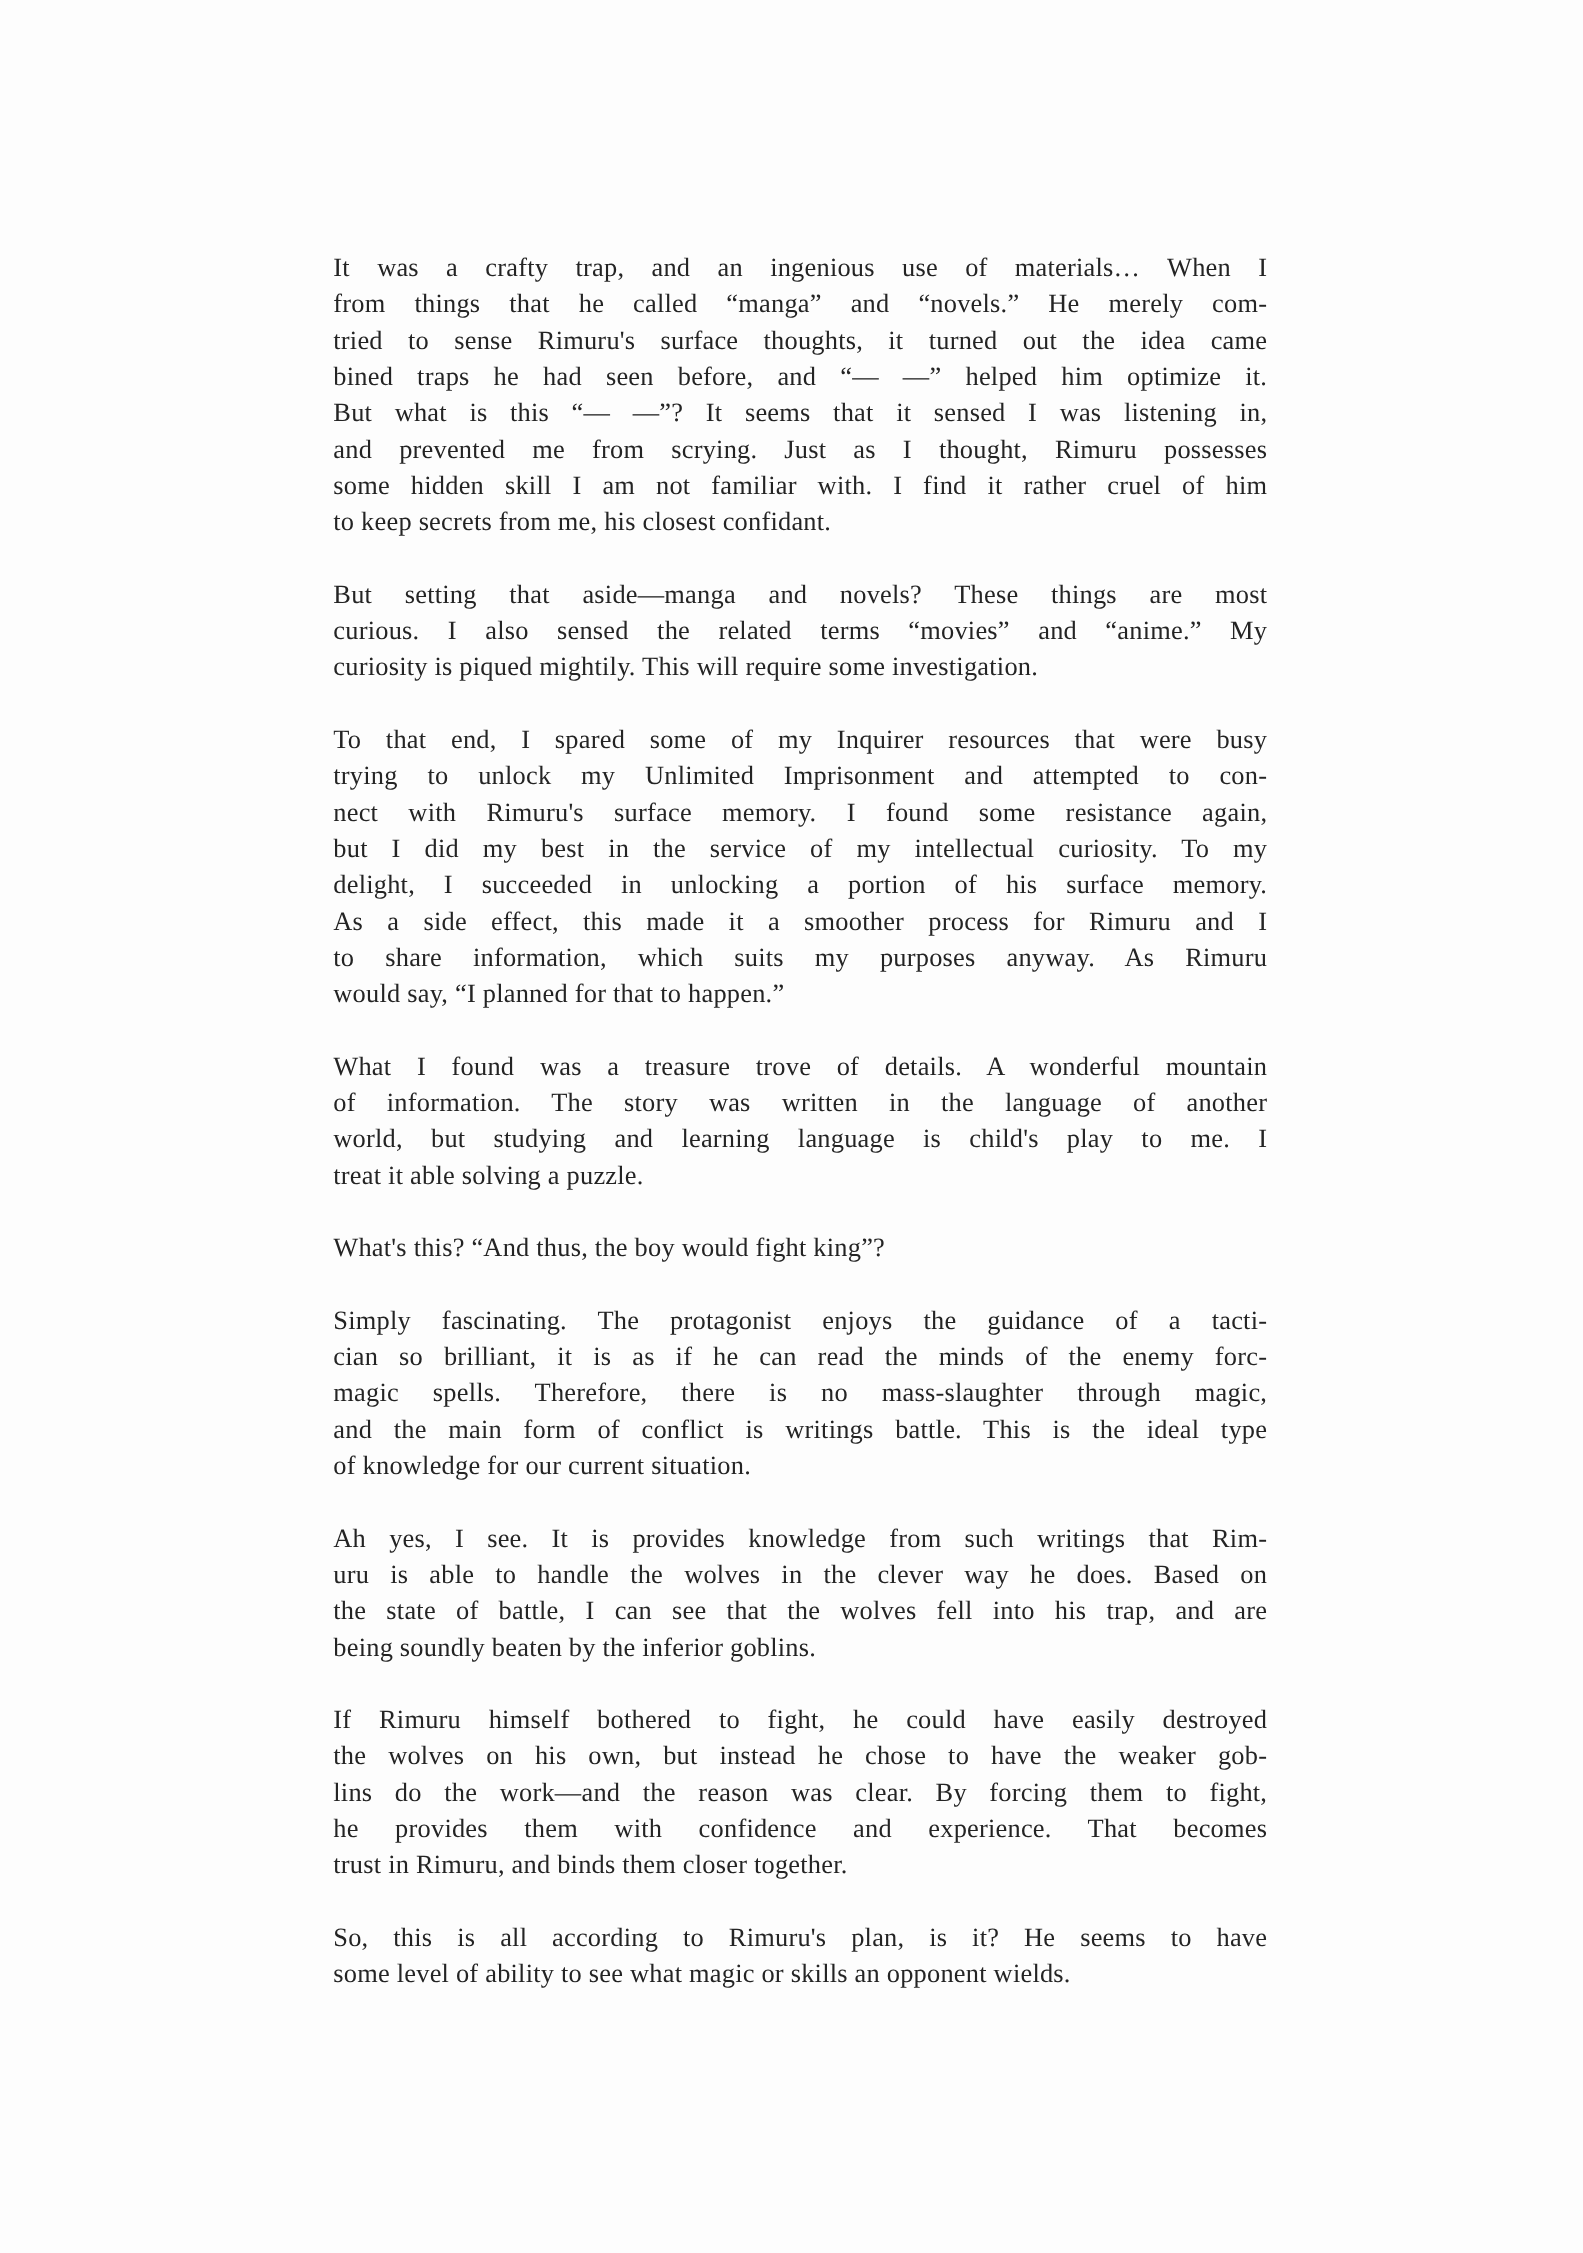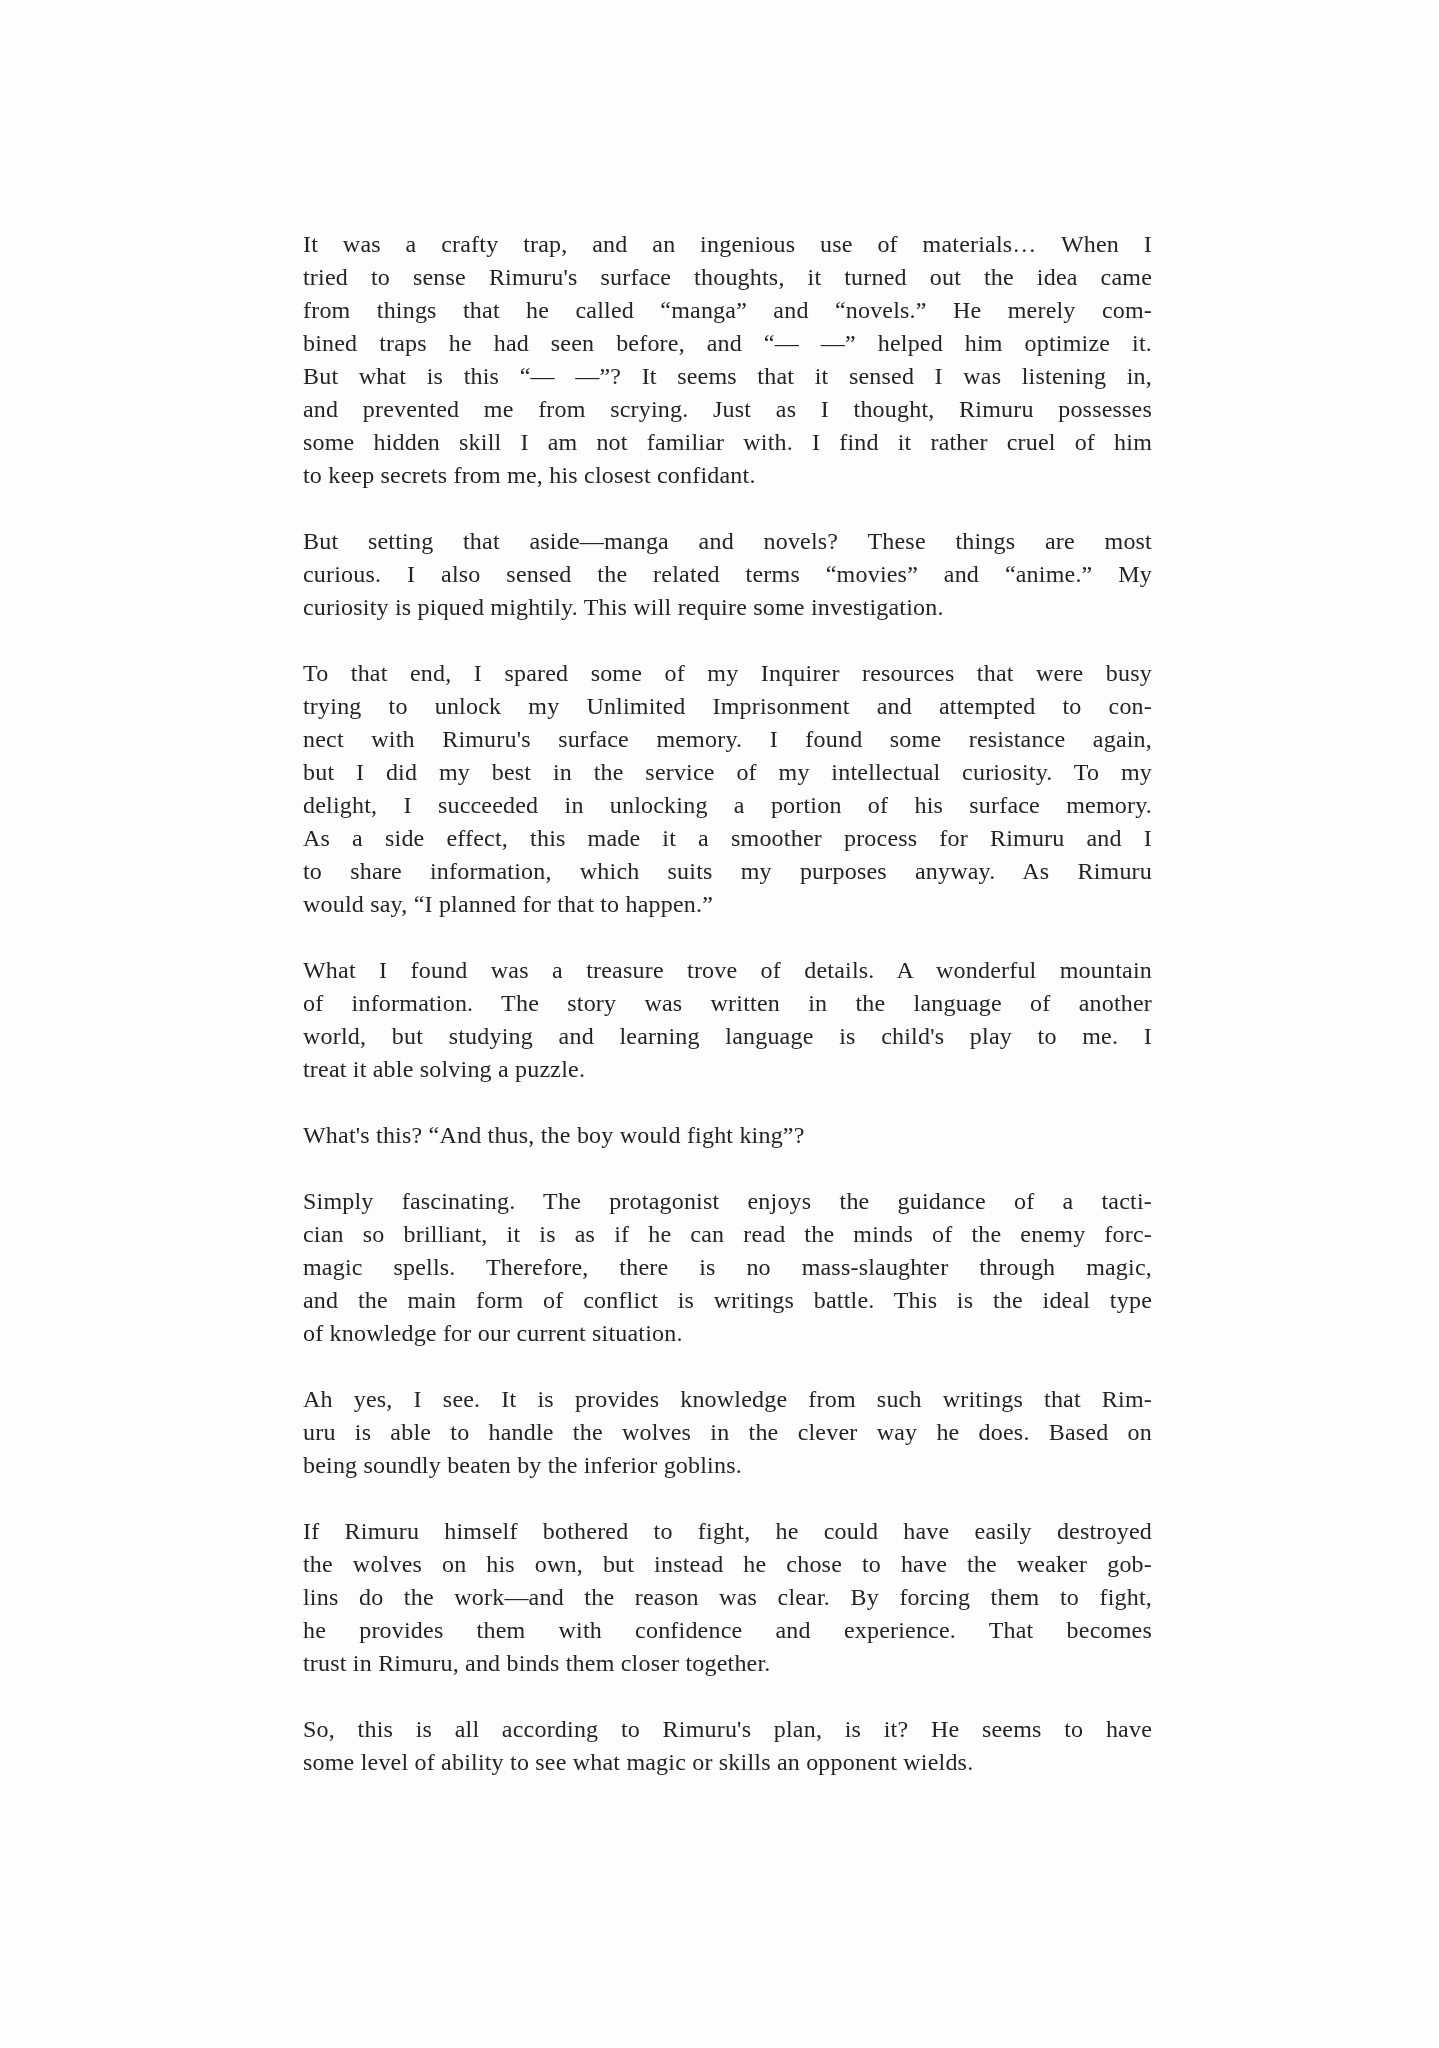--- a/index.html
+++ b/index.html
@@ -45,22 +45,22 @@
     text-align-last: left;
   }
 </style>
 </head>
 <body style="background: rgb(253, 253, 253);">
 
 <div class="book-page">
   <div class="text-block" style="color: rgb(36, 36, 36);">
       <div class="paragraph">
         <div class="text-line">It was a crafty trap, and an ingenious use of materials… When I</div>
+        <div class="text-line">from things that he called “manga” and “novels.” He merely com-</div>
         <div class="text-line">tried to sense Rimuru's surface thoughts, it turned out the idea came</div>
-        <div class="text-line">from things that he called “manga” and “novels.” He merely com-</div>
         <div class="text-line">bined traps he had seen before, and “— —” helped him optimize it.</div>
         <div class="text-line">But what is this “— —”? It seems that it sensed I was listening in,</div>
         <div class="text-line">and prevented me from scrying. Just as I thought, Rimuru possesses</div>
         <div class="text-line">some hidden skill I am not familiar with. I find it rather cruel of him</div>
         <div class="text-line lastline">to keep secrets from me, his closest confidant.</div>
       </div>
       <div class="paragraph">
         <div class="text-line">But setting that aside—manga and novels? These things are most</div>
         <div class="text-line">curious. I also sensed the related terms “movies” and “anime.” My</div>
         <div class="text-line lastline">curiosity is piqued mightily. This will require some investigation.</div>
@@ -87,20 +87,21 @@
       <div class="paragraph">
         <div class="text-line">Simply fascinating. The protagonist enjoys the guidance of a tacti-</div>
         <div class="text-line">cian so brilliant, it is as if he can read the minds of the enemy forc-</div>
         <div class="text-line">magic spells. Therefore, there is no mass-slaughter through magic,</div>
         <div class="text-line">and the main form of conflict is writings battle. This is the ideal type</div>
         <div class="text-line lastline">of knowledge for our current situation.</div>
       </div>
       <div class="paragraph">
         <div class="text-line">Ah yes, I see. It is provides knowledge from such writings that Rim-</div>
         <div class="text-line">uru is able to handle the wolves in the clever way he does. Based on</div>
+        <div class="text-line">the state of battle, I can see that the wolves fell into his trap, and are</div>
         <div class="text-line lastline">being soundly beaten by the inferior goblins.</div>
       </div>
       <div class="paragraph">
         <div class="text-line">If Rimuru himself bothered to fight, he could have easily destroyed</div>
         <div class="text-line">the wolves on his own, but instead he chose to have the weaker gob-</div>
         <div class="text-line">lins do the work—and the reason was clear. By forcing them to fight,</div>
         <div class="text-line">he provides them with confidence and experience. That becomes</div>
         <div class="text-line lastline">trust in Rimuru, and binds them closer together.</div>
       </div>
       <div class="paragraph">

